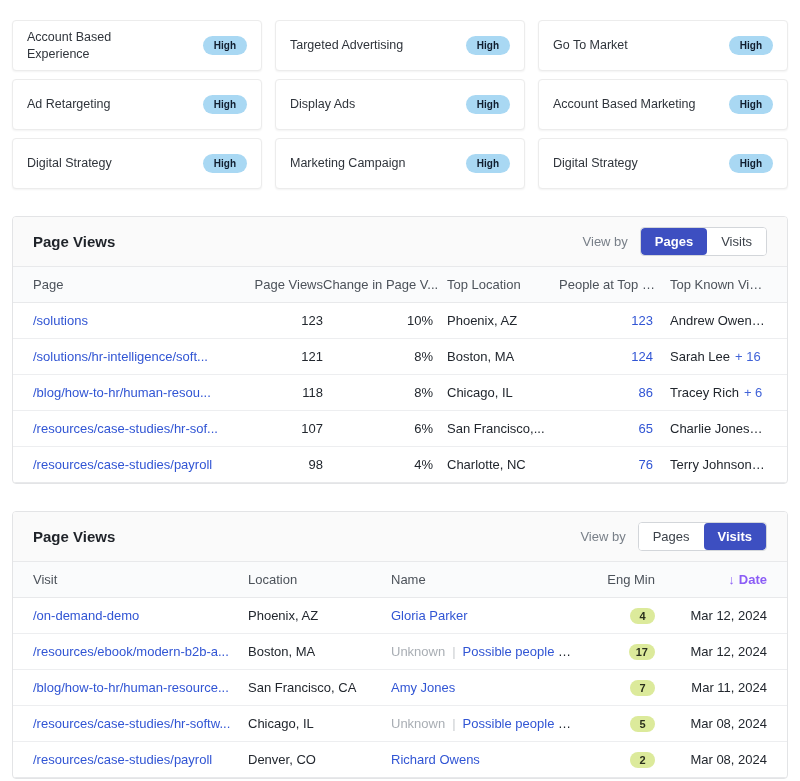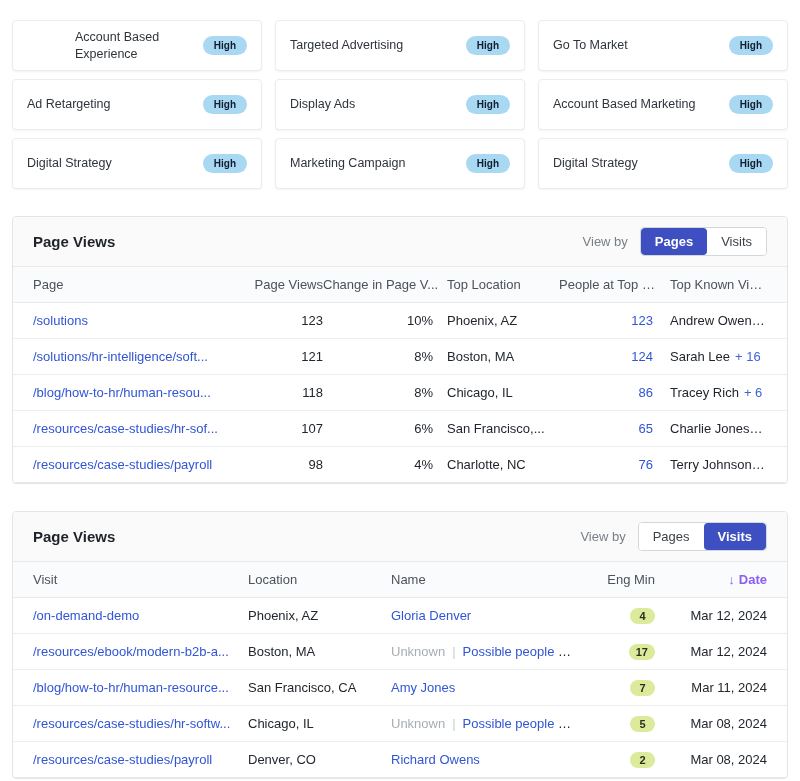--- a/index.html
+++ b/index.html
@@ -5,21 +5,21 @@
   * { box-sizing: border-box; margin: 0; padding: 0; }
   html,body { width:800px; background:#ffffff; font-family:"Liberation Sans","DejaVu Sans",sans-serif; color:#22272e; }
   body { height:781px; overflow:hidden; }
 
   
   .cards { margin:20px 12px 0 12px; display:grid; grid-template-columns:repeat(3,1fr); column-gap:13px; row-gap:8px; }
   .card { height:51px; background:#fff; border:1px solid #ececec; border-radius:4px;
           box-shadow:0 1px 2px rgba(0,0,0,0.05); display:flex; align-items:center;
           justify-content:space-between; padding:6px 14px; }
   .card-label { font-size:12.5px; color:#2f343b; line-height:1.35; white-space:nowrap; padding-right:8px; }
-  .cards .card:first-child .card-label { white-space:normal; max-width:130px;margin-left:48px; }
+  .cards .card:first-child .card-label { white-space:normal; max-width:130px; }
   .high-badge { display:inline-flex; align-items:center; gap:6px; background:#a9d8f3;
                 border-radius:20px; padding:4px 11px; flex:0 0 auto; }
   .high-badge .txt { font-size:10px; font-weight:bold; color:#101d2e; }
 
   
   .panel { margin:27px 12px 0 12px; border:1px solid #e3e4e6; border-radius:4px; background:#fff; overflow:hidden; }
   .panel-head { display:flex; align-items:center; justify-content:space-between;
                 padding:10px 20px; background:#fafafa; }
   .panel-title { font-size:15px; font-weight:bold; color:#1f2329; }
   .viewby { display:flex; align-items:center; gap:12px; }
@@ -194,21 +194,21 @@
     <span class="truncate">Visit</span>
     <span class="truncate">Location</span>
     <span class="truncate">Name</span>
     <span class="r truncate">Eng Min</span>
     <span class="r date-head"><span class="sort-arrow">↓</span><span>Date</span></span>
   </div>
 
   <div class="grid-row visits-grid data-row">
     <span class="link truncate">/on-demand-demo</span>
     <span class="truncate">Phoenix, AZ</span>
-    <span class="truncate"><span class="link">Gloria Denver</span></span>
+    <span class="truncate"><span class="link">Gloria Parker</span></span>
     <span class="r"><span class="eng-badge">4</span></span>
     <span class="r">Mar 12, 2024</span>
   </div>
   <div class="grid-row visits-grid data-row">
     <span class="link truncate">/resources/ebook/modern-b2b-a...</span>
     <span class="truncate">Boston, MA</span>
     <span class="truncate"><span class="muted">Unknown</span><span class="pipe">|</span><span class="link">Possible people at location</span></span>
     <span class="r"><span class="eng-badge">17</span></span>
     <span class="r">Mar 12, 2024</span>
   </div>

